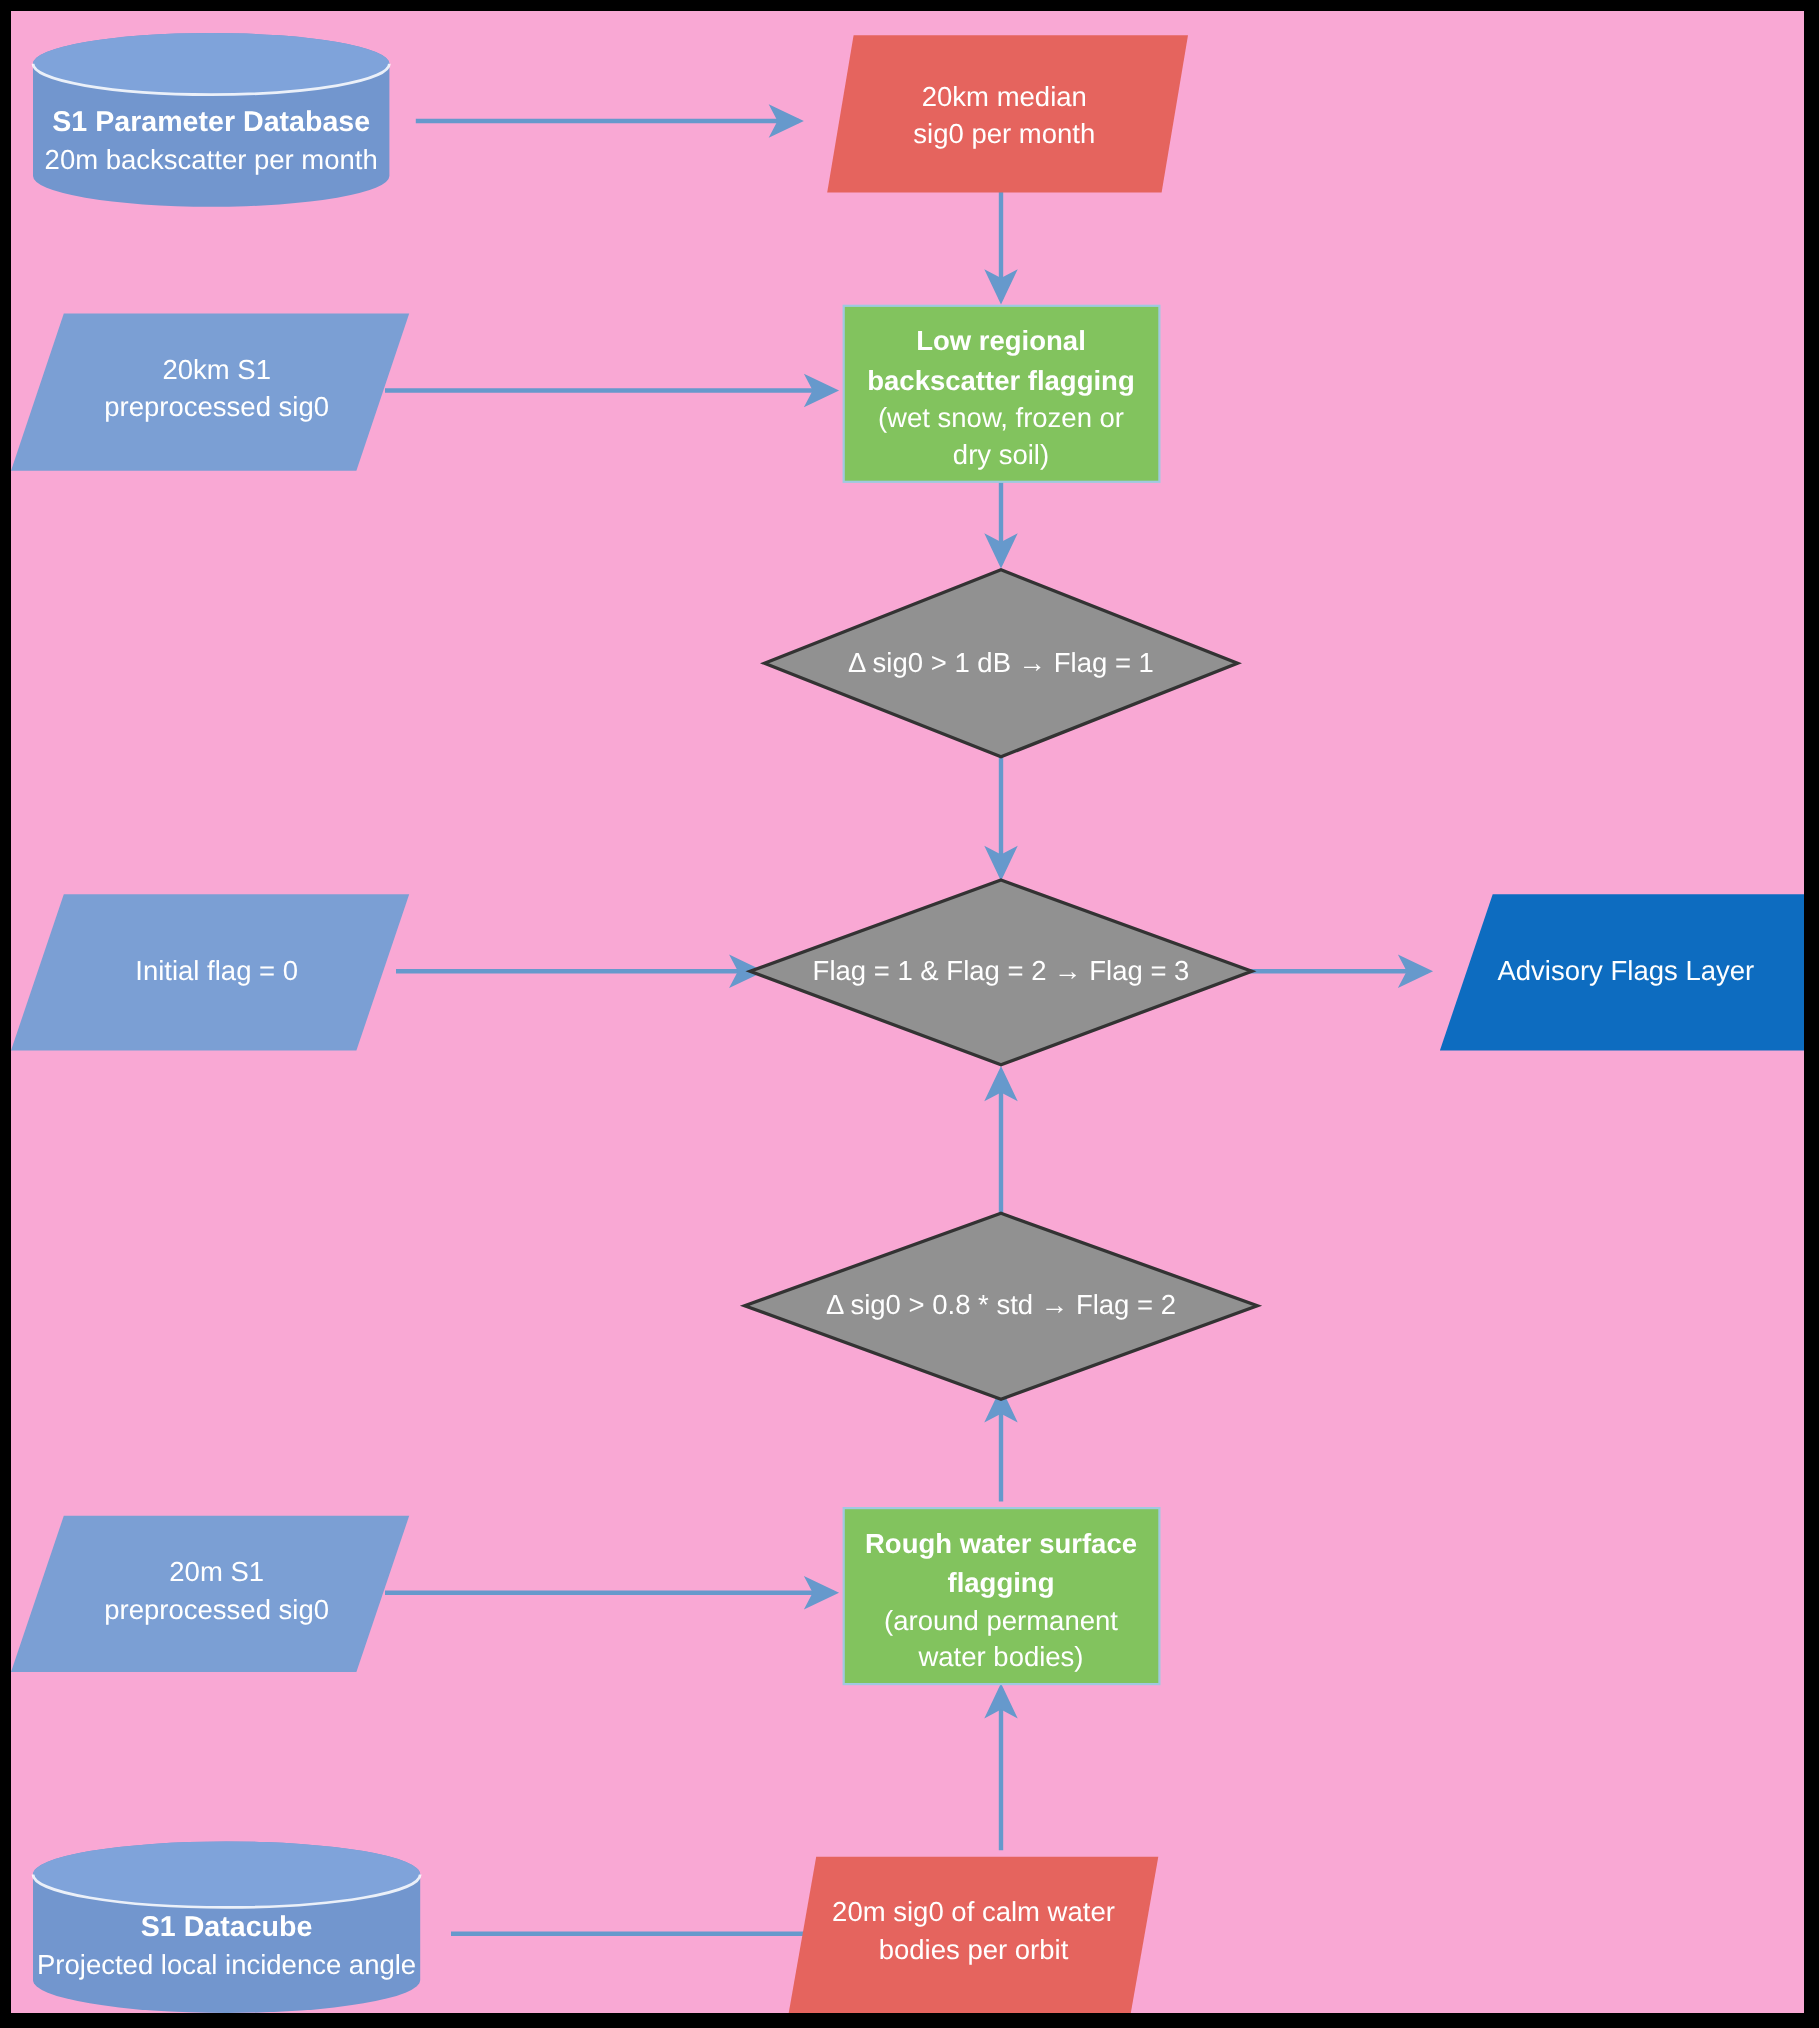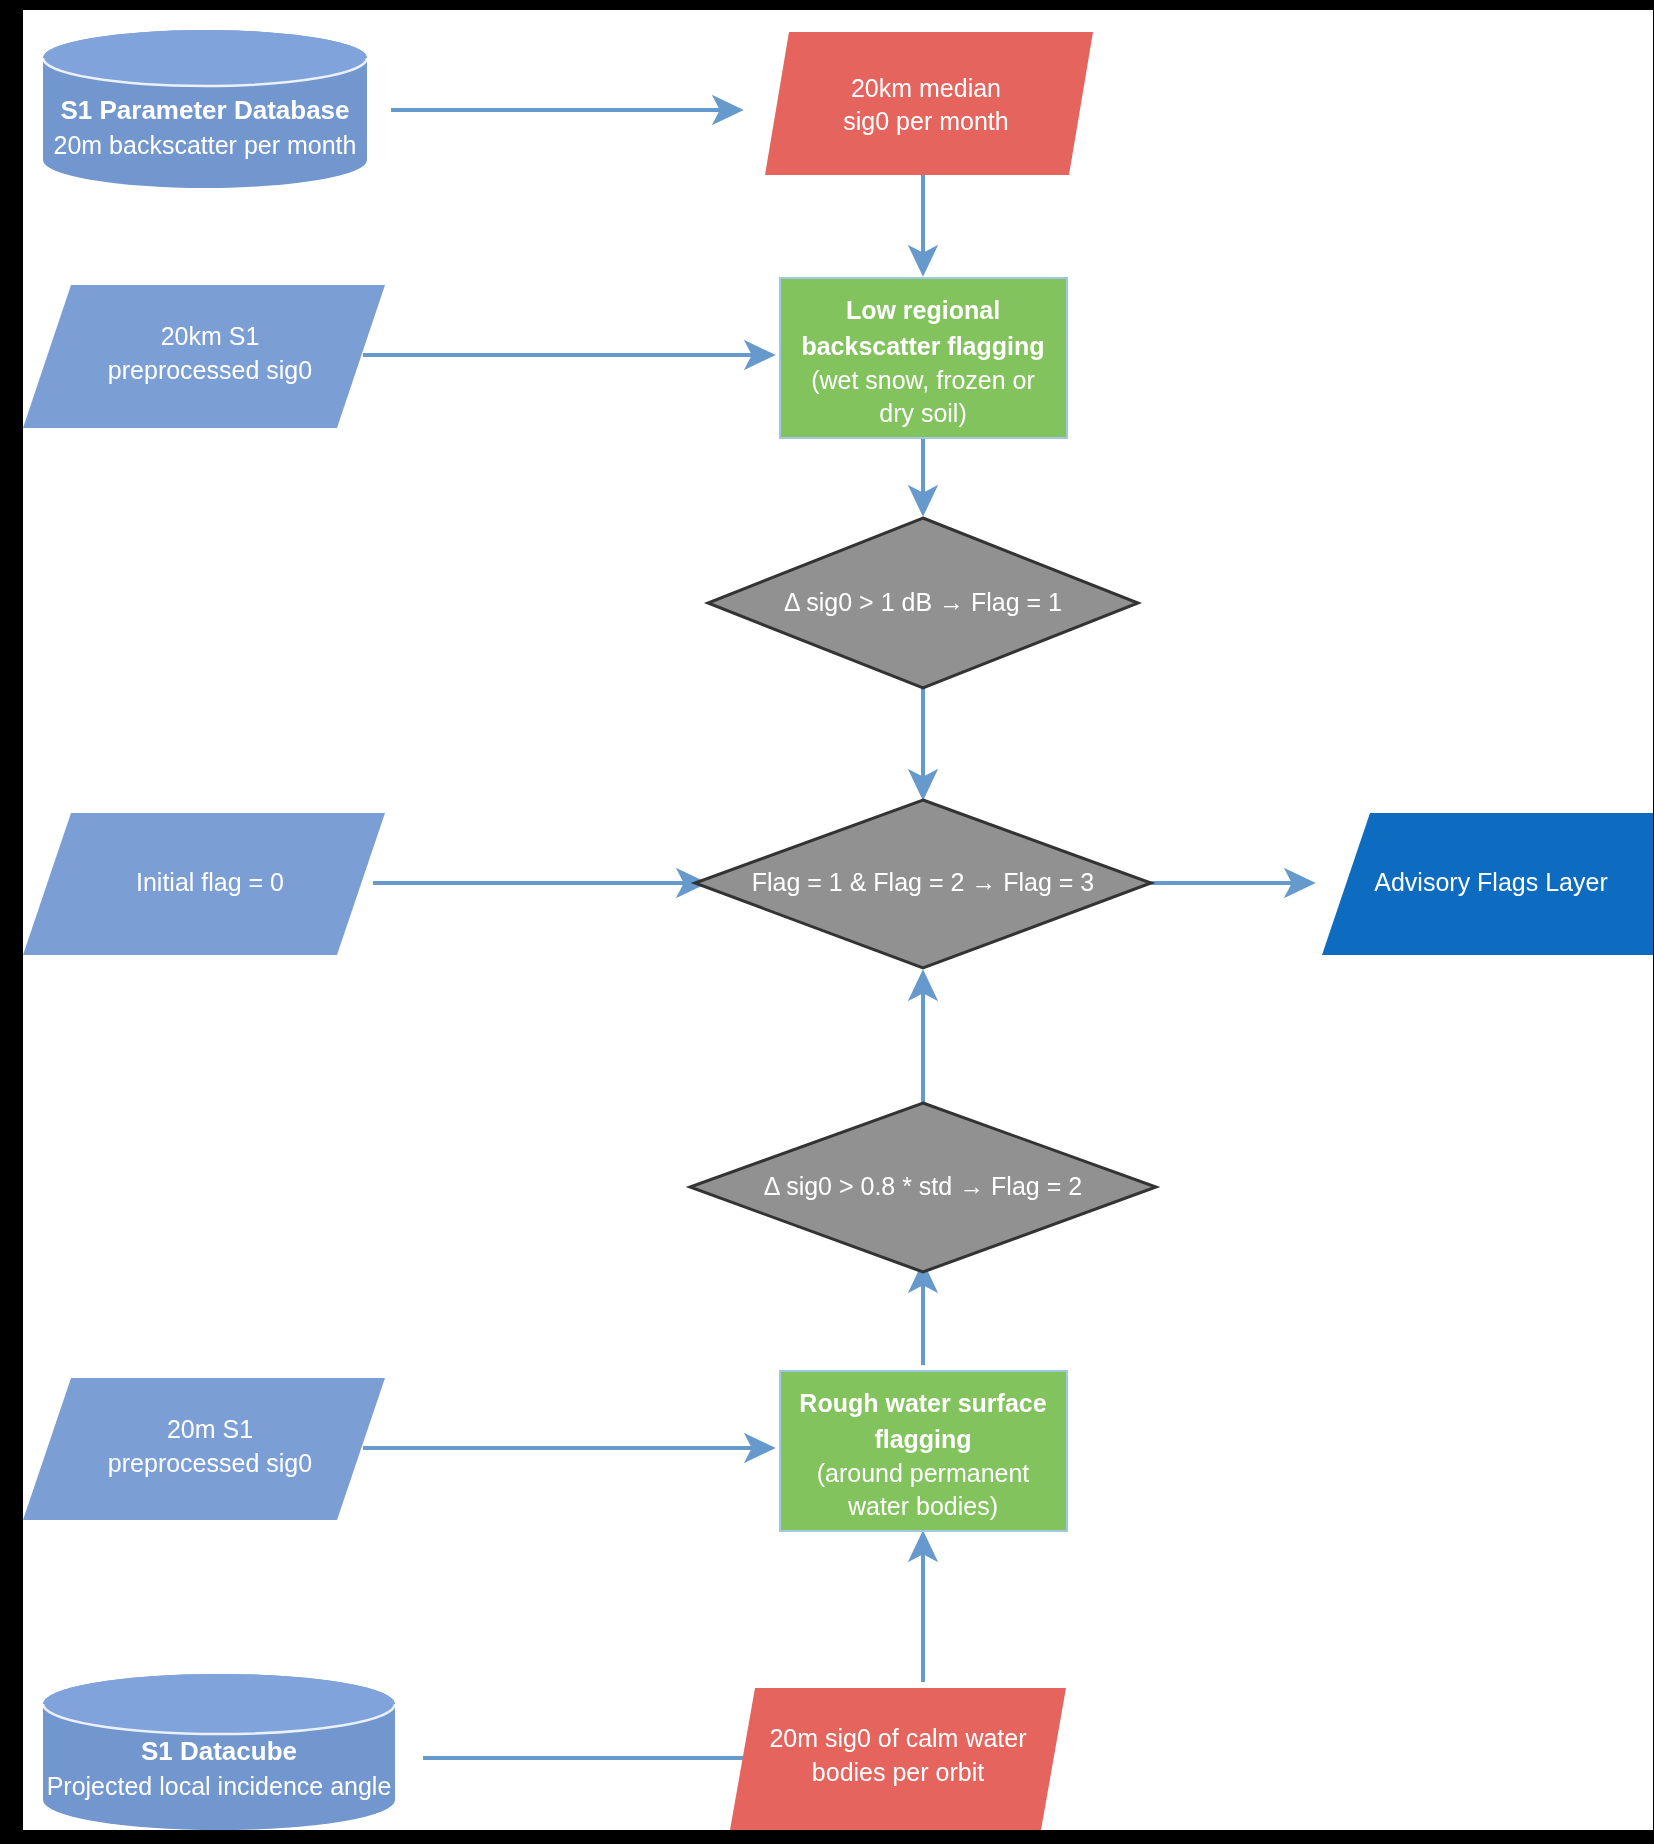--- a/index.html
+++ b/index.html
@@ -19,23 +19,22 @@
     width: 1654px;
     height: 1844px;
     background: #000000;
     box-sizing: border-box;
     padding: 10px 14px 14px 10px;
   }
   #canvas {
     position: relative;
     width: 100%;
     height: 100%;
-    background: #ffffff;
+    background: #f9a8d4;
     overflow: hidden;
-    margin-left: 13px;
   }
   svg#diagram {
     position: absolute;
     left: 0;
     top: 0;
     width: 100%;
     height: 100%;
     display: block;
   }
   .node-text {

